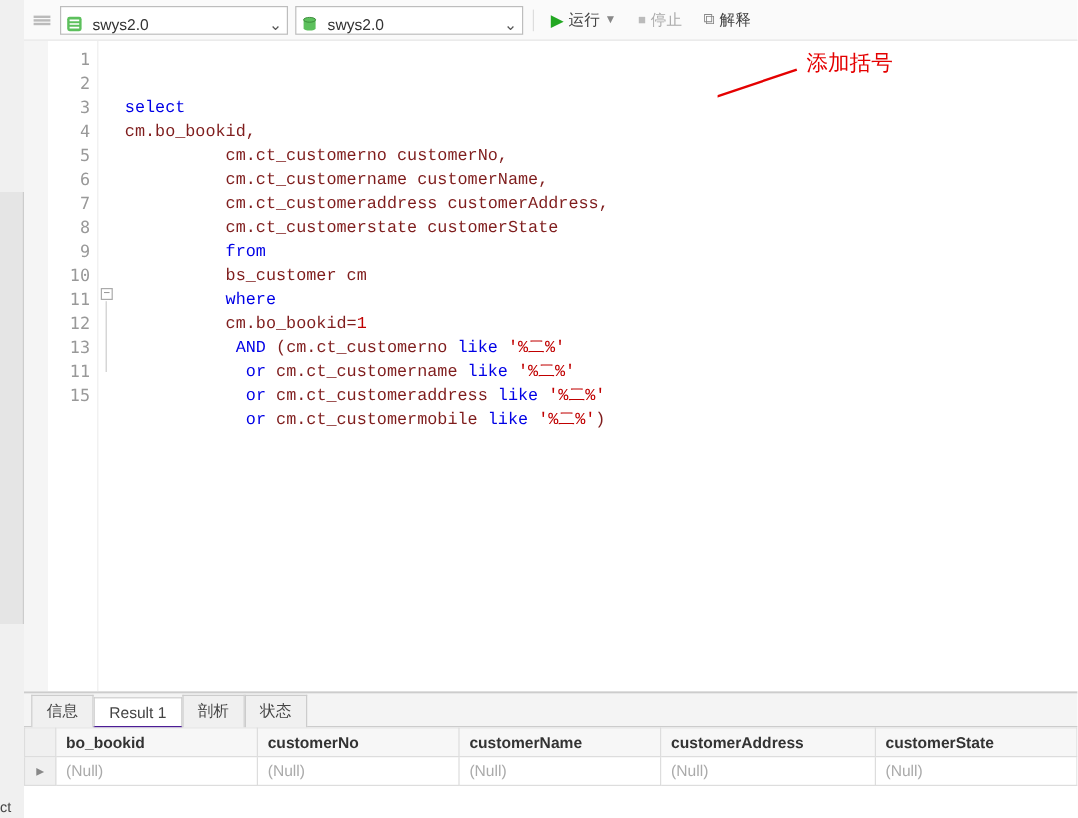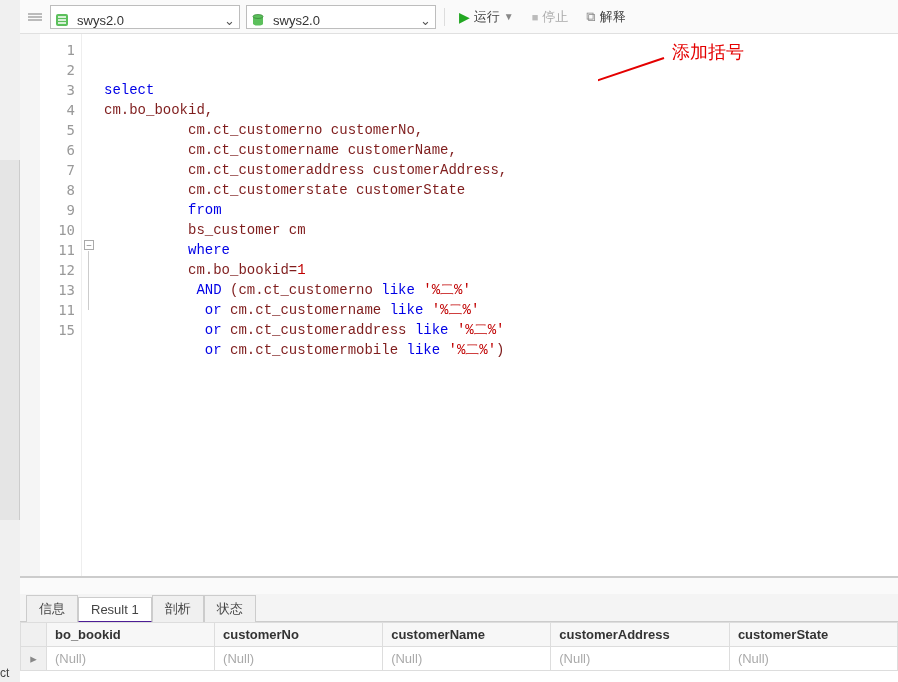--- a/index.html
+++ b/index.html
@@ -166,21 +166,20 @@
     background: #fafafa;
   }
   .tabs {
     display: flex;
     height: 28px;
     align-items:flex-end;
     border-bottom: 1px solid #ccc;
     background:#f4f4f4;
     padding-left:6px;
     gap:0;
-    margin-top:16px;
   }
   .tab {
     padding: 4px 12px;
     border: 1px solid #ccc;
     border-bottom: none;
     background: #f0f0f0;
     font-size:13px;
     color:#444;
     position: relative;
     top:1px;

